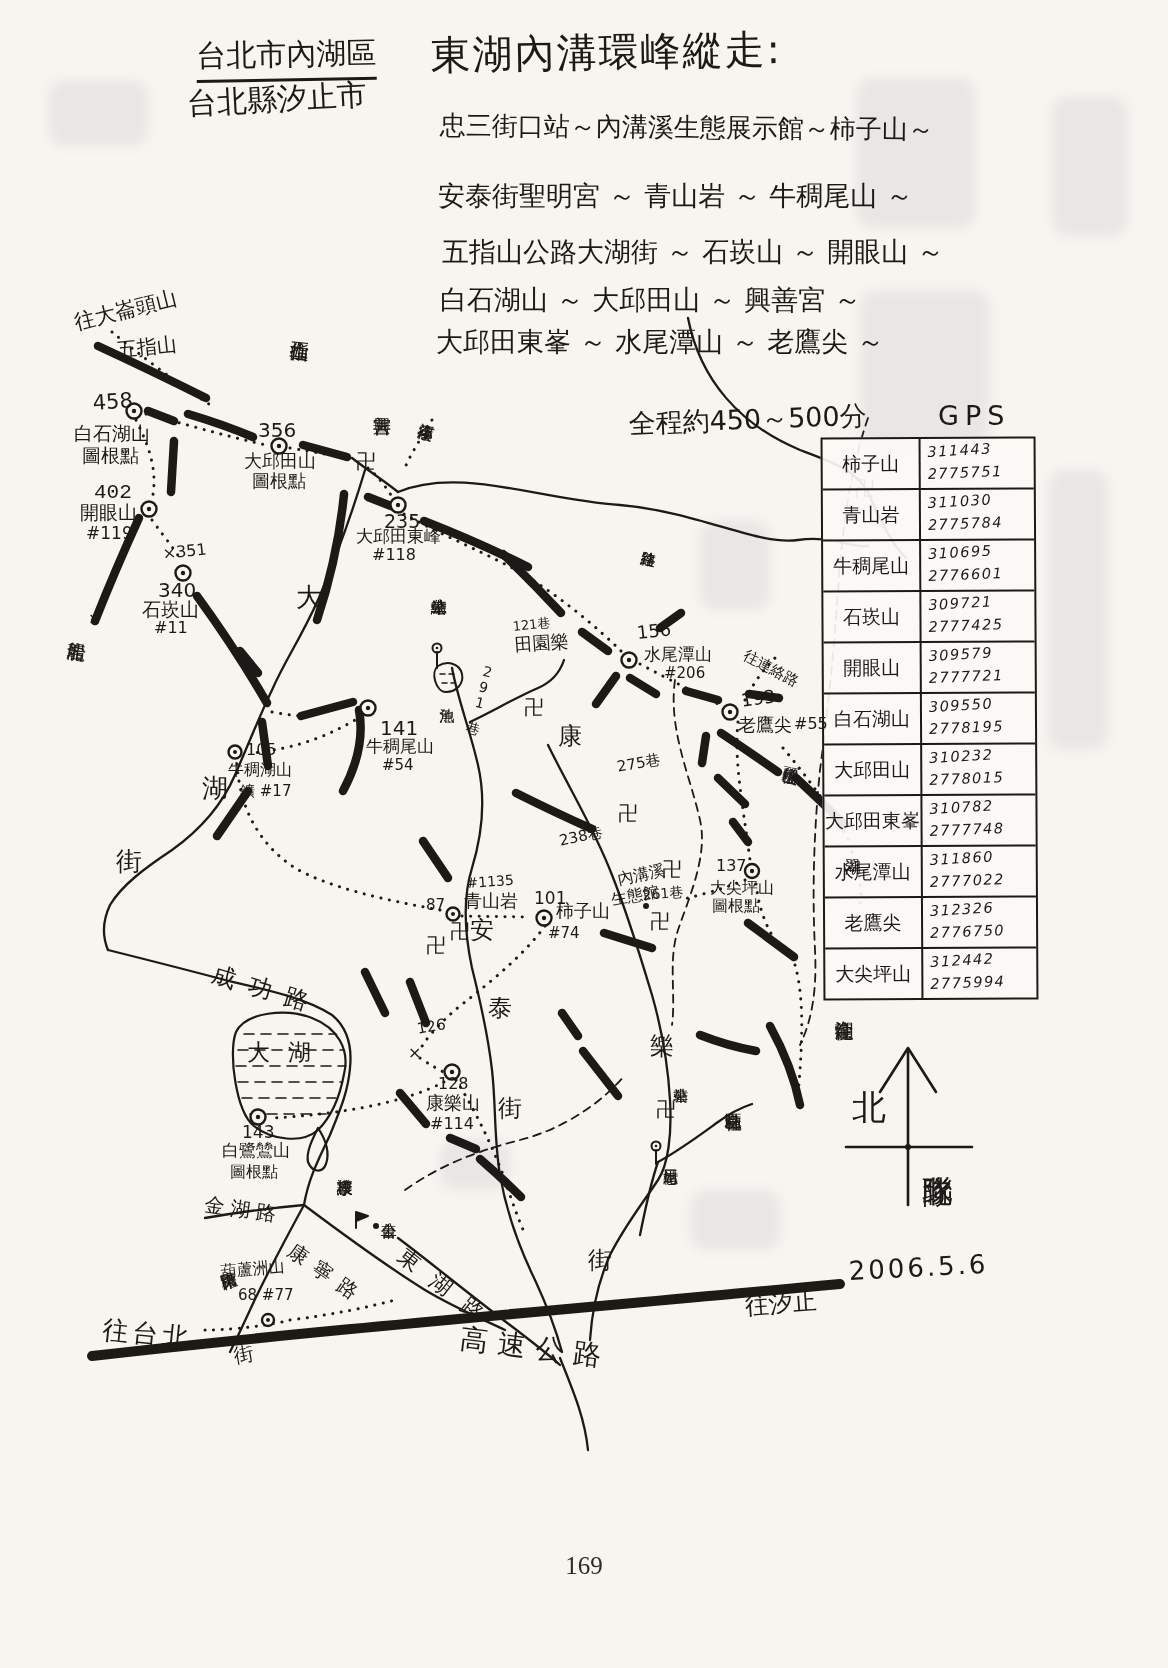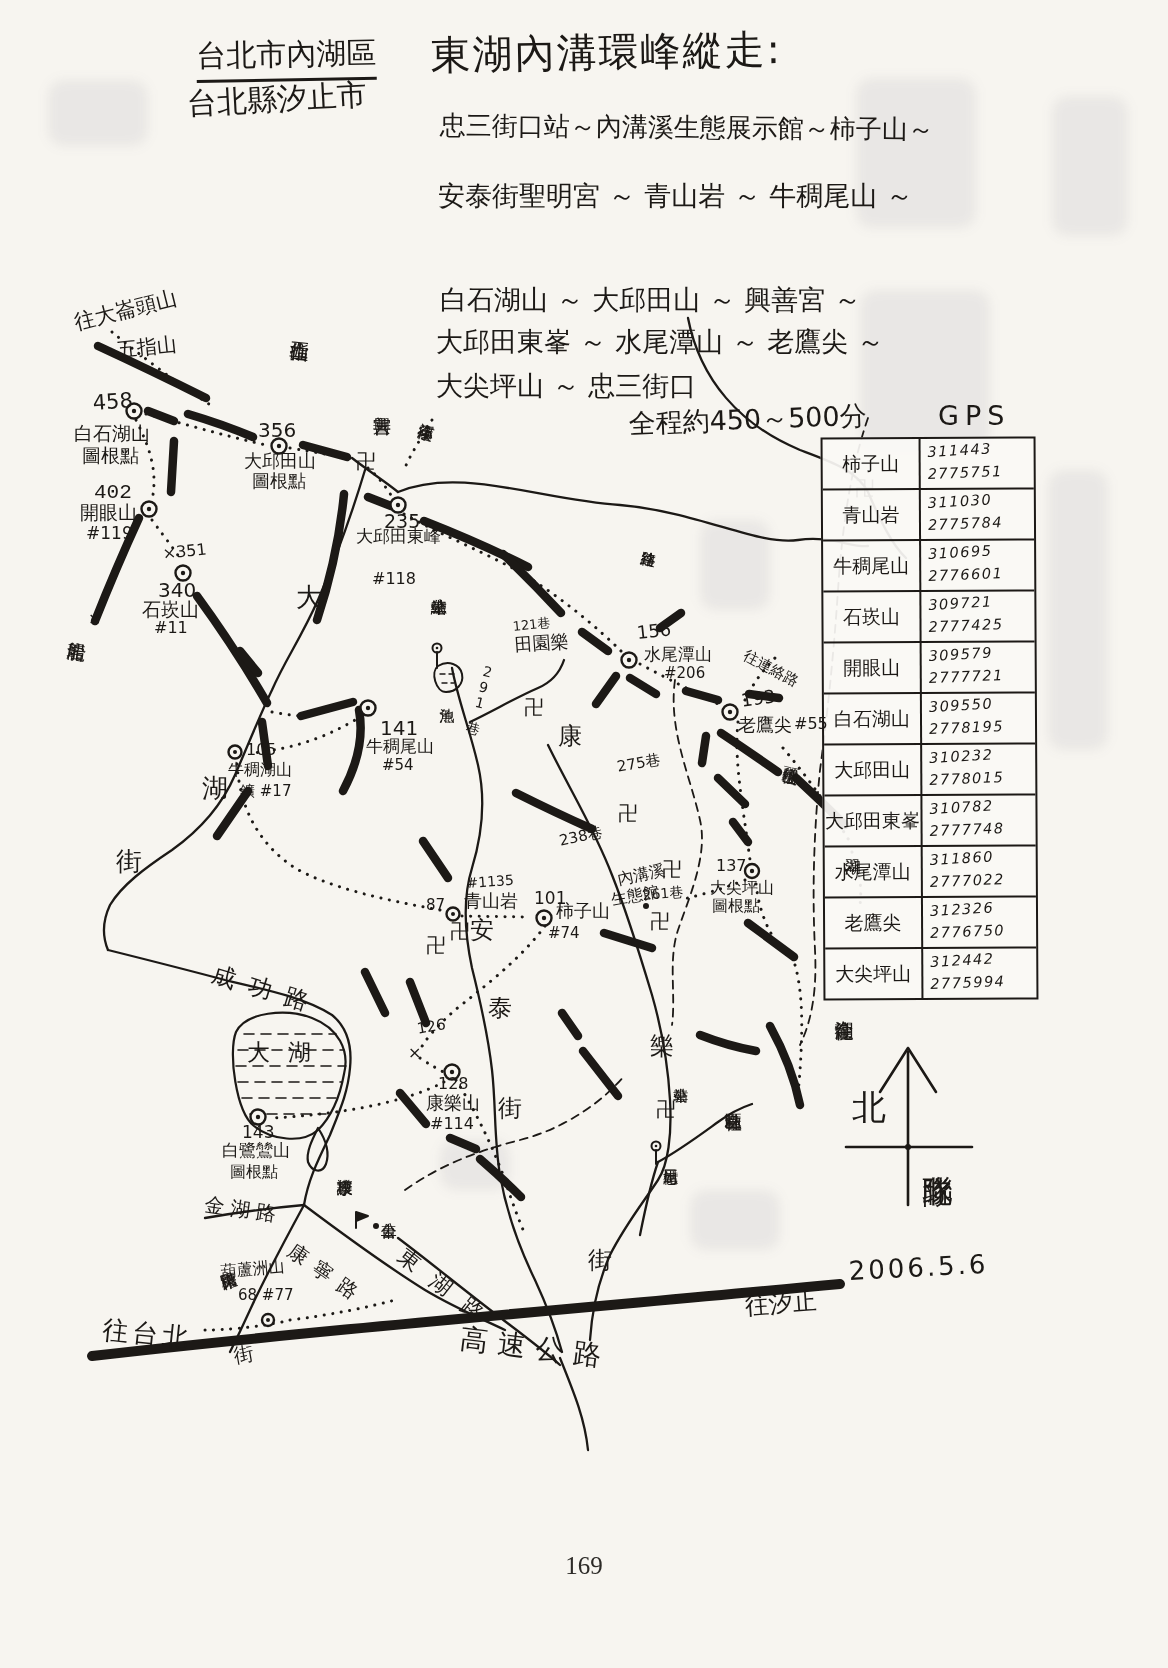--- a/index.html
+++ b/index.html
@@ -264,23 +264,23 @@
       <circle cx="908" cy="1147" r="3" fill="#1c1916" stroke="none"></circle>
     </g>
   </g>
 </svg>
 
 <div class="hdr" id="region-top" style="left:196px;top:36px;font-size:30px;transform:rotate(-1deg);">台北市內湖區</div>
 <div class="hdr" style="left:186px;top:84px;font-size:30px;transform:rotate(-3deg);">台北縣汐止市</div>
 <div class="hdr" style="left:430px;top:28px;font-size:40px;letter-spacing:2px;transform:rotate(-1deg);">東湖內溝環峰縱走:</div>
 <div class="hdr" style="left:440px;top:108px;font-size:26px;transform:rotate(.5deg);">忠三街口站～內溝溪生態展示館～柿子山～</div>
 <div class="hdr" style="left:438px;top:178px;font-size:27px;">安泰街聖明宮 ～ 青山岩 ～ 牛稠尾山 ～</div>
+<div class="hdr" style="left:442px;top:234px;font-size:27px;">五指山公路大湖街 ～ 石崁山 ～ 開眼山 ～</div>
 <div class="hdr" style="left:440px;top:282px;font-size:27px;">白石湖山 ～ 大邱田山 ～ 興善宮 ～</div>
 <div class="hdr" style="left:436px;top:324px;font-size:27px;">大邱田東峯 ～ 水尾潭山 ～ 老鷹尖 ～</div>
-<div class="hdr" style="left:436px;top:368px;font-size:27px;">大尖坪山 ～ 忠三街口</div>
 <div class="hdr" style="left:628px;top:406px;font-size:27px;transform:rotate(-2deg);">全程約450～500分</div>
 <div class="hdr" style="left:938px;top:400px;font-size:27px;letter-spacing:6px;">GPS</div>
 
 <div id="gps-table">
   <div class="grow">
         <div class="gname">柿子山</div>
         <div class="gcoord">
           <span class="gx">311443</span>
           <span class="gy">2775751</span>
         </div>
@@ -376,21 +376,21 @@
 <div class="lbl v" style="left:70px;top:626px;font-size:19px;transform:rotate(8deg);">龍船岩</div>
 
 <div class="lbl" style="left:258px;top:420px;font-size:20px;">356</div>
 <div class="lbl" style="left:244px;top:452px;font-size:18px;">大邱田山</div>
 <div class="lbl" style="left:252px;top:472px;font-size:18px;">圖根點</div>
 <div class="lbl v" style="left:372px;top:402px;font-size:18px;">興善宮</div>
 <div class="lbl v" style="left:424px;top:410px;font-size:16px;transform:rotate(18deg);">往小溪瀑布</div>
 
 <div class="lbl" style="left:384px;top:512px;font-size:19px;">235</div>
 <div class="lbl" style="left:356px;top:528px;font-size:17px;">大邱田東峰</div>
-<div class="lbl" style="left:372px;top:547px;font-size:16px;margin-top:24px;">#118</div>
+<div class="lbl" style="left:372px;top:547px;font-size:16px;">#118</div>
 
 <div class="lbl" style="left:296px;top:584px;font-size:26px;">大</div>
 <div class="lbl" style="left:202px;top:775px;font-size:26px;">湖</div>
 <div class="lbl" style="left:116px;top:848px;font-size:26px;">街</div>
 
 <div class="lbl v" style="left:430px;top:586px;font-size:16px;">公車總站</div>
 <div class="lbl v" style="left:438px;top:696px;font-size:15px;">魚池</div>
 <div class="lbl" style="left:512px;top:620px;font-size:13px;transform:rotate(-6deg);">121巷</div>
 <div class="lbl" style="left:514px;top:636px;font-size:18px;transform:rotate(-4deg);">田園樂</div>
 <div class="lbl v" style="left:482px;top:662px;font-size:14px;transform:rotate(14deg);">291巷</div>

